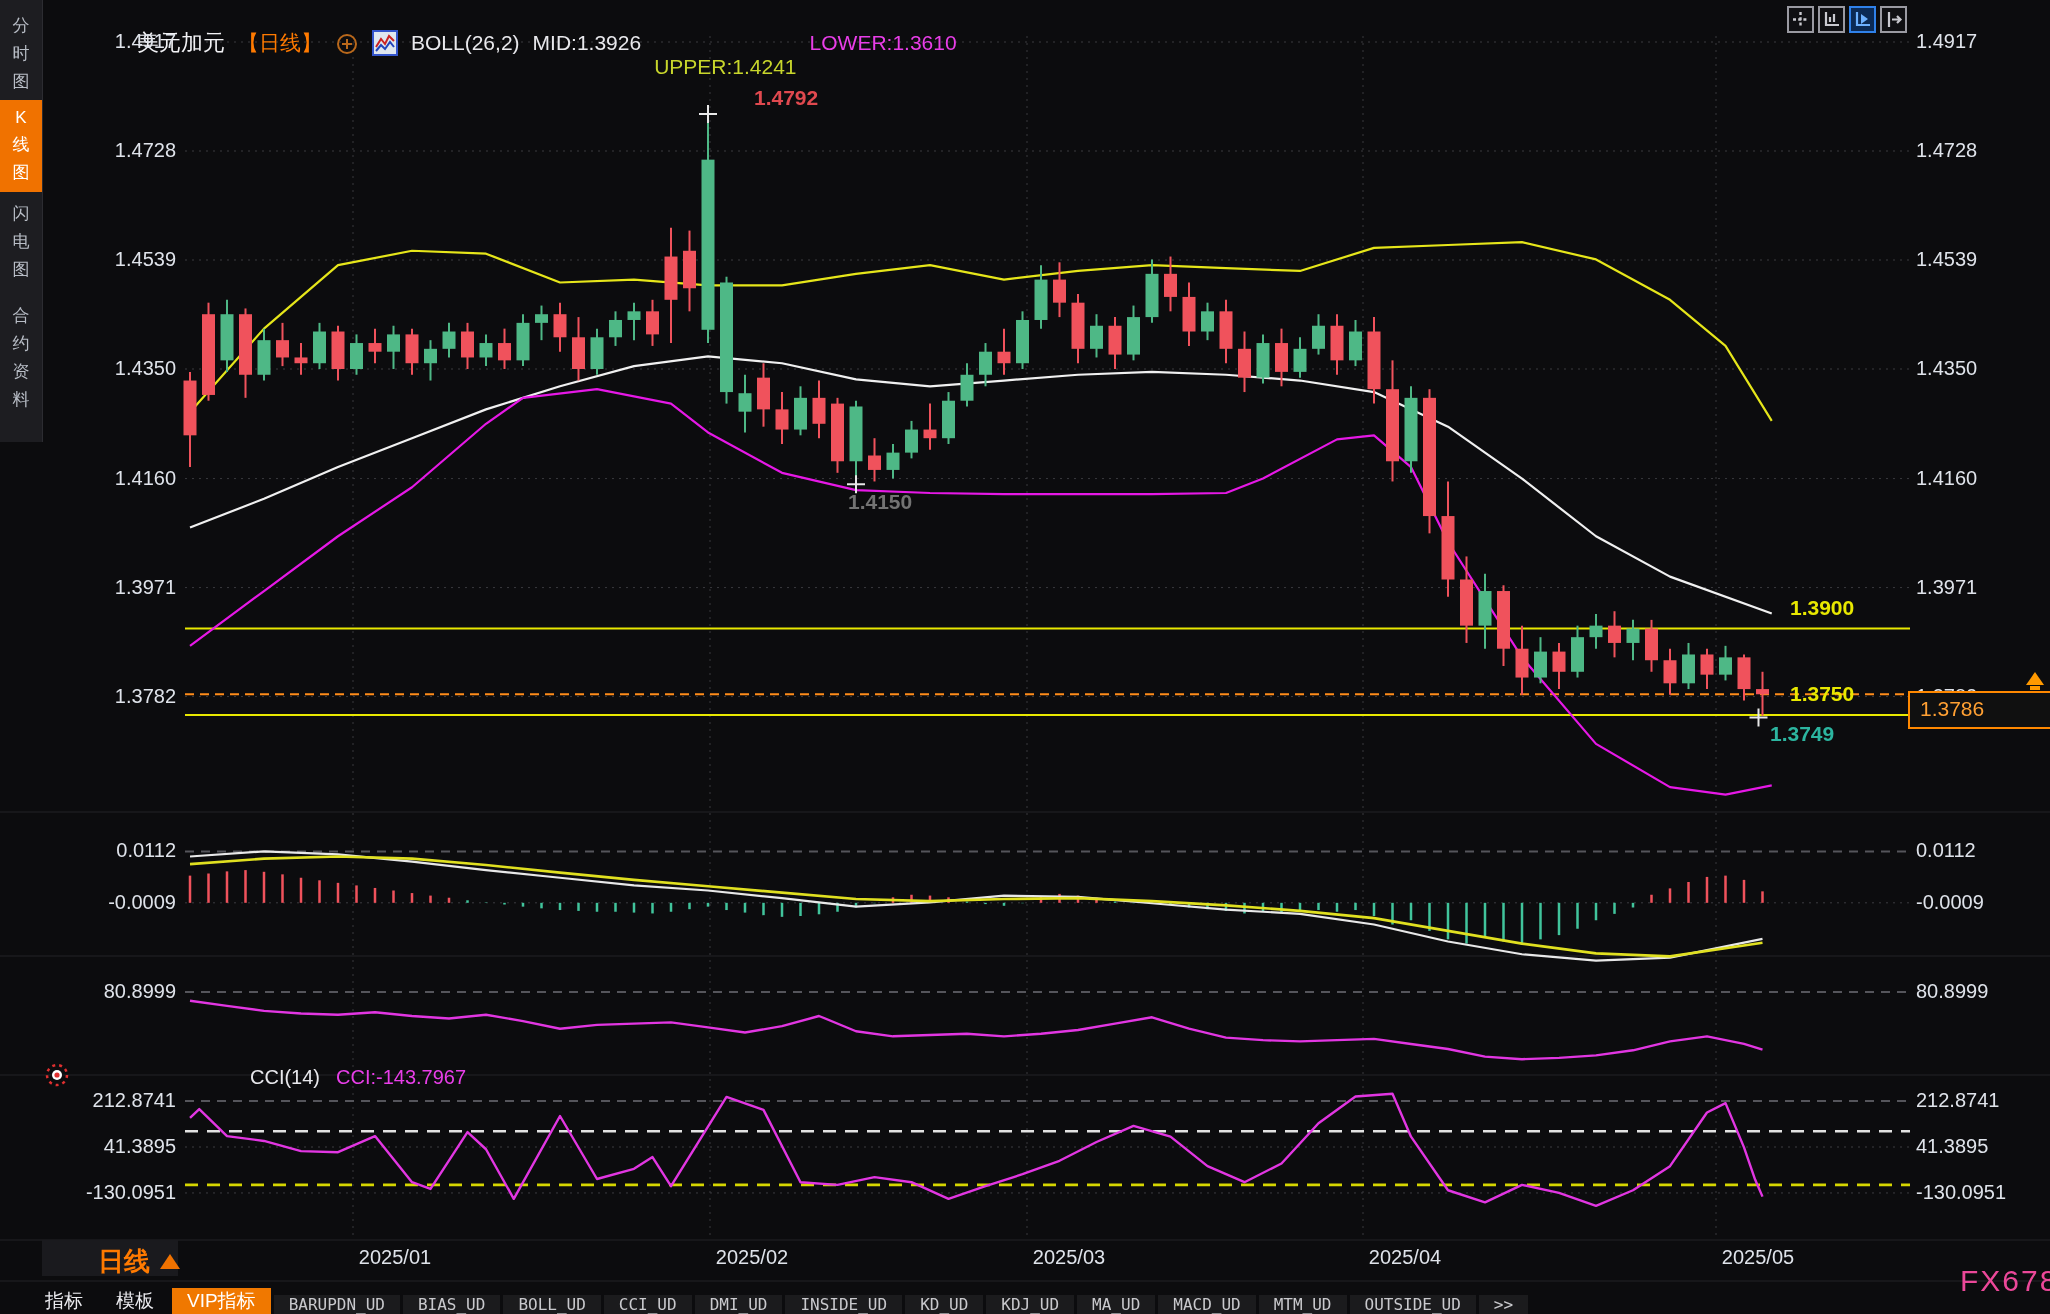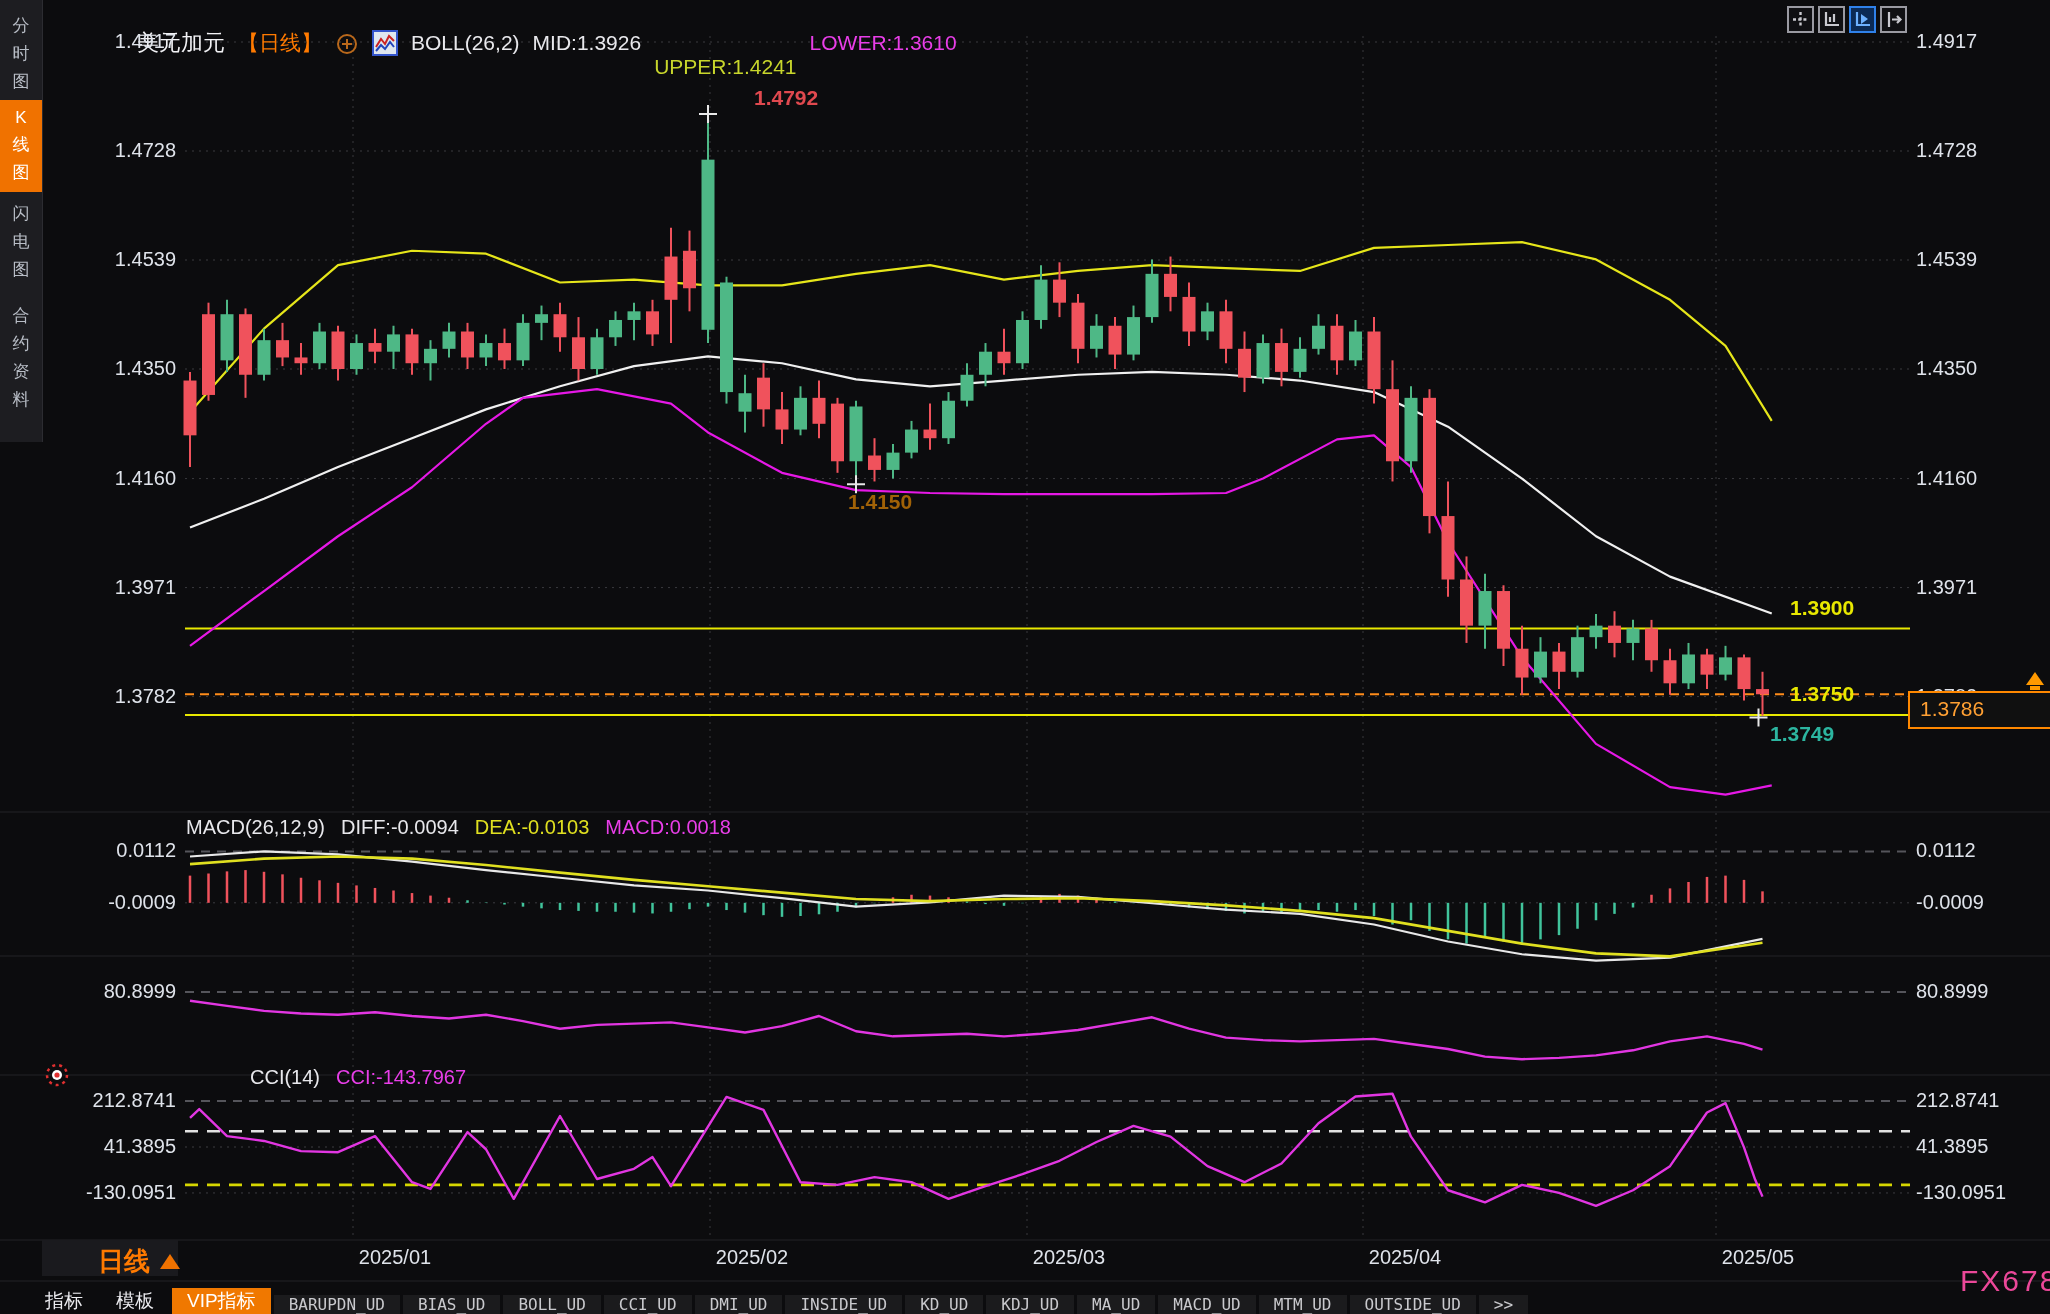--- a/index.html
+++ b/index.html
@@ -25,21 +25,21 @@
   .hdr .mag{color:#e83ee8;}
   .tool{position:absolute;top:6px;width:27px;height:27px;border:2px solid #9a9aa2;box-sizing:border-box;
         display:flex;align-items:center;justify-content:center;background:#101013;cursor:pointer;}
   .tool.active{border-color:#2f81ea;background:#0b2a55;}
   .hdr-btn{cursor:pointer;display:flex;align-items:center;}
   
   .phdr{font-size:20px;display:flex;gap:16px;}
   .phdr .wt{color:#e8e8ec;} .phdr .yel{color:#e0e020;} .phdr .mag{color:#e83ee8;}
   
   .lbl-high{left:718px;top:86px;color:#e0494f;font-size:21px;font-weight:bold;margin-left:36px;}
-  .lbl-low{left:848px;top:490px;color:#a16207;font-size:21px;font-weight:bold;}
+  .lbl-low{left:848px;top:490px;color:#737373;font-size:21px;font-weight:bold;}
   .lbl-lastlow{left:1770px;top:722px;color:#2cb5a0;font-size:21px;font-weight:bold;}
   .lbl-h1{left:1790px;top:596px;color:#e8e800;font-size:21px;font-weight:bold;}
   .lbl-h2{left:1790px;top:682px;color:#e8e800;font-size:21px;font-weight:bold;}
   .price-box{left:1908px;top:691px;width:130px;height:34px;border:2px solid #ff8800;background:#101010;
              color:#ffa033;font-size:21px;line-height:32px;padding-left:10px;z-index:5;}
   .up-arrow{left:2026px;top:672px;width:0;height:0;border-left:9px solid transparent;
             border-right:9px solid transparent;border-bottom:13px solid #ff9900;z-index:6;}
   .up-arrow2{left:2030px;top:686px;width:10px;height:4px;background:#ff9900;z-index:6;}
   
   .period-box{position:absolute;left:42px;top:1240px;width:136px;height:36px;background:#1a1a1e;}
@@ -449,26 +449,20 @@
 
   <div class="t lbl-high">1.4792</div>
   <div class="t lbl-low">1.4150</div>
   <div class="t lbl-h1">1.3900</div>
   <div class="t lbl-h2">1.3750</div>
   <div class="t lbl-lastlow">1.3749</div>
   <div class="t price-box">1.3786</div>
   <div class="t up-arrow"></div>
   <div class="t up-arrow2"></div>
 
-  <div class="t phdr" style="left:186px;top:816px;">
-    <span class="wt">MACD(26,12,9)</span>
-    <span class="wt">DIFF:-0.0094</span>
-    <span class="yel">DEA:-0.0103</span>
-    <span class="mag">MACD:0.0018</span>
-  </div>
   <div class="t phdr" style="left:250px;top:1066px;">
     <span class="wt">CCI(14)</span>
     <span class="mag">CCI:-143.7967</span>
   </div>
   <div class="sun">
     <svg width="30" height="30" viewBox="0 0 30 30">
       <circle cx="15" cy="15" r="10" fill="none" stroke="#e03030" stroke-width="2.5" stroke-dasharray="3 4"></circle>
       <circle cx="15" cy="15" r="5" fill="#fff"></circle>
         <circle cx="15" cy="15" r="2.6" fill="#e03030"></circle>
     </svg>

